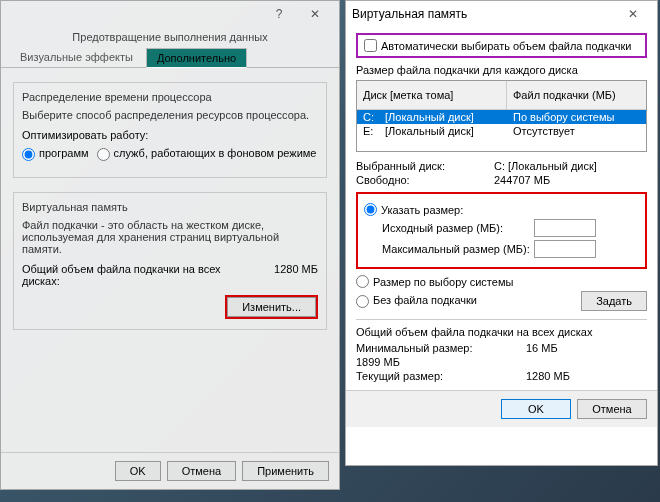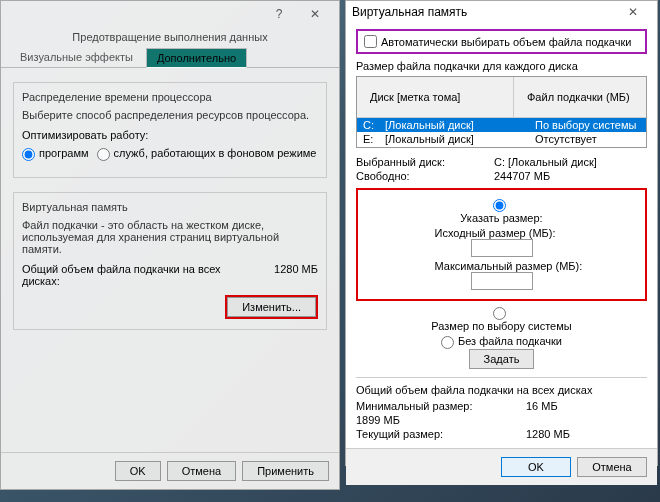--- a/index.html
+++ b/index.html
@@ -78,33 +78,33 @@
     }
     .total-row { display:flex; justify-content:space-between; margin: 6px 0; }
     .hl-red { border: 2px solid #a21caf; padding: 2px; }
     .hl-red-btn { border: 2px solid #d00; display:inline-block; }
     .checkbox-line { display:flex; align-items:center; padding:2px 4px; }
     .disk-list {
       border: 1px solid #999; margin-top:4px; font-size:11px; height:72px; overflow:hidden;
       background:#fff;
     }
     .disk-header { display:flex; background:#f0f0f0; border-bottom:1px solid #ccc; }
-    .disk-header span { padding:14px 6px;margin-left:7px; }
+    .disk-header span { padding:8px 6px; }
     .dh1 { width: 150px; border-right:1px solid #ccc; }
     .dh2 { flex:1; }
     .disk-row { display:flex; padding:1px 6px; }
     .disk-row.sel { background:#0078d7; color:#fff; }
     .dr1 { width: 22px; }
-    .dr2 { width: 150px; border-radius: 6px; }
+    .dr2 { width: 128px; border-radius: 6px; }
     .dr3 { flex:1; }
     .info-row { display:flex; margin:2px 0; font-size:11px; }
     .info-label { width:138px; }
     .info-value { flex:1; }
     .size-group { border:1px solid #d00; padding:6px; margin:6px 0; border-width:2px; }
-    .size-row { display:flex; align-items:center; margin:3px 0;flex-direction:column; }
+    .size-row { display:flex; align-items:center; margin:3px 0; }
     .size-label { width: 170px; }
     .size-input { border:1px solid #999; width:62px; height:18px; background:#fff; }
     .stats-row { display:flex; font-size:11px; margin:2px 0; }
     .stats-label { width: 170px; }
   </style>
 </head>
 <body>
 
 <div class="window window-left">
   <div class="titlebar">

